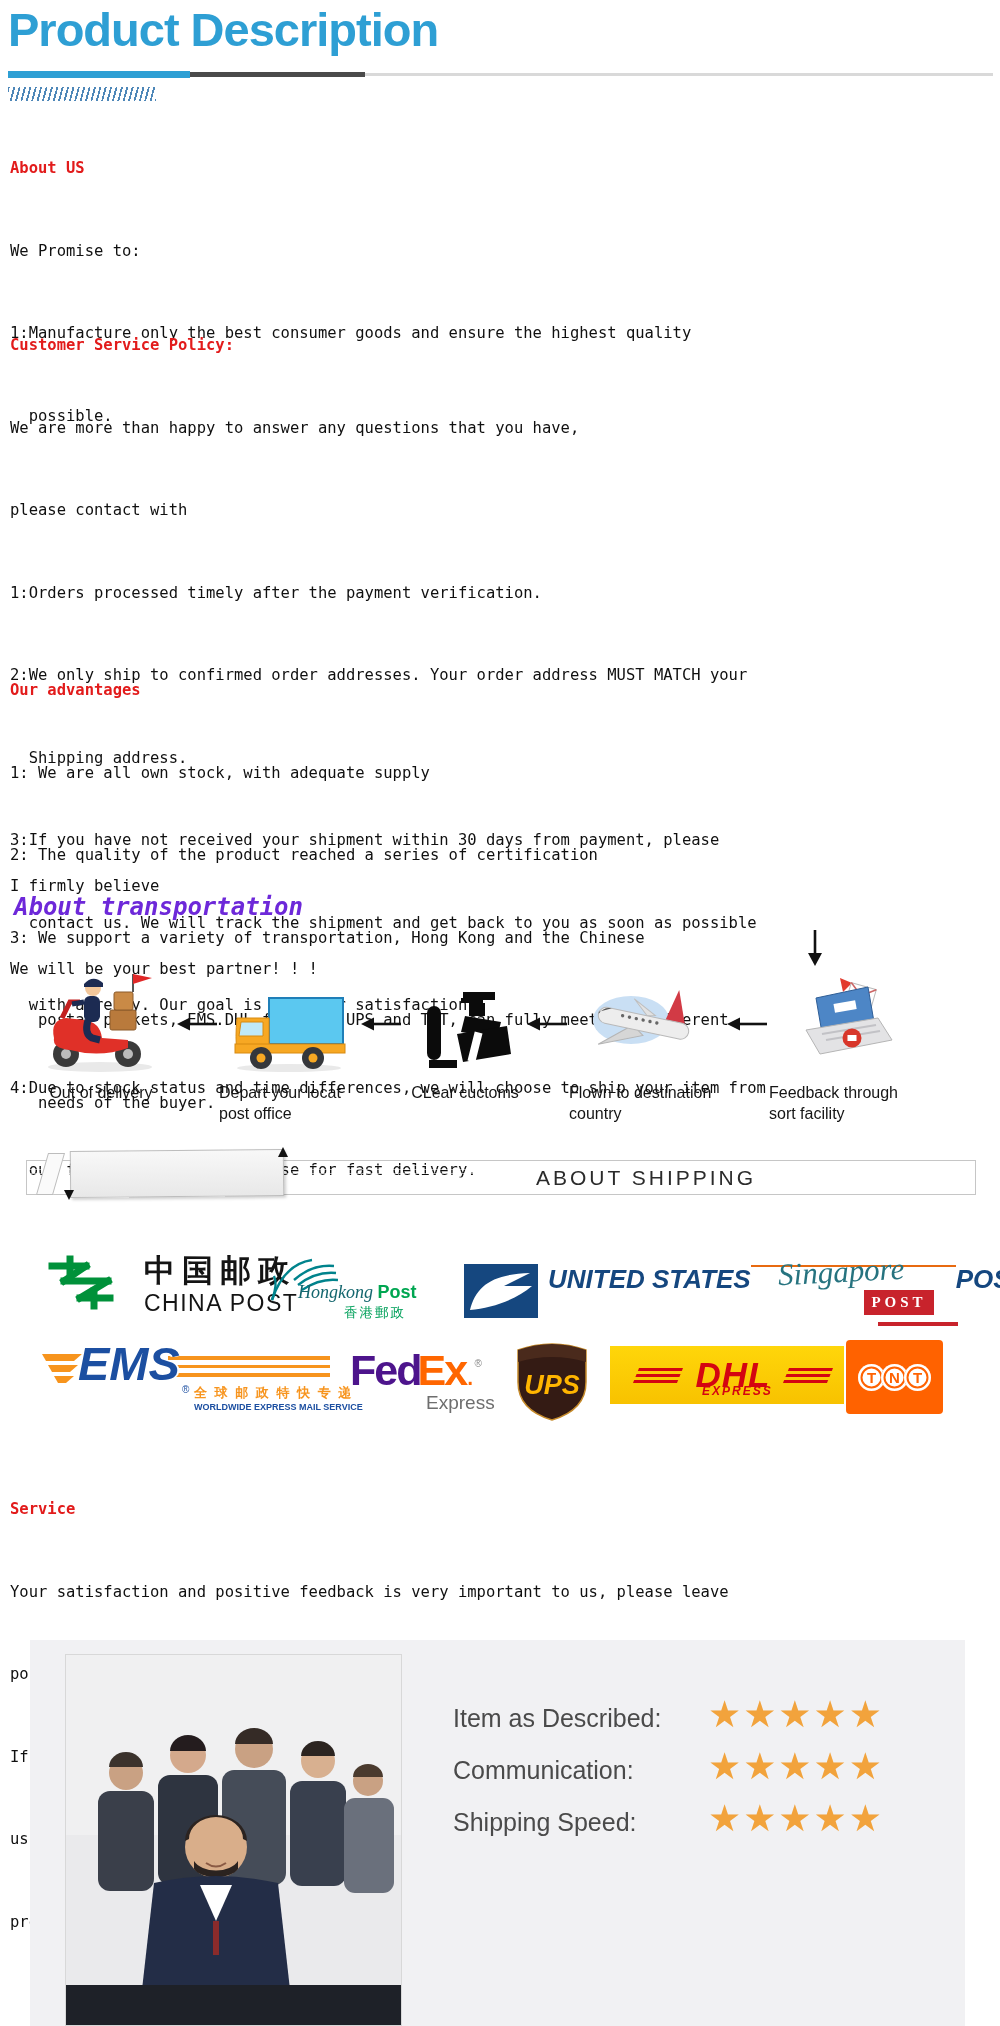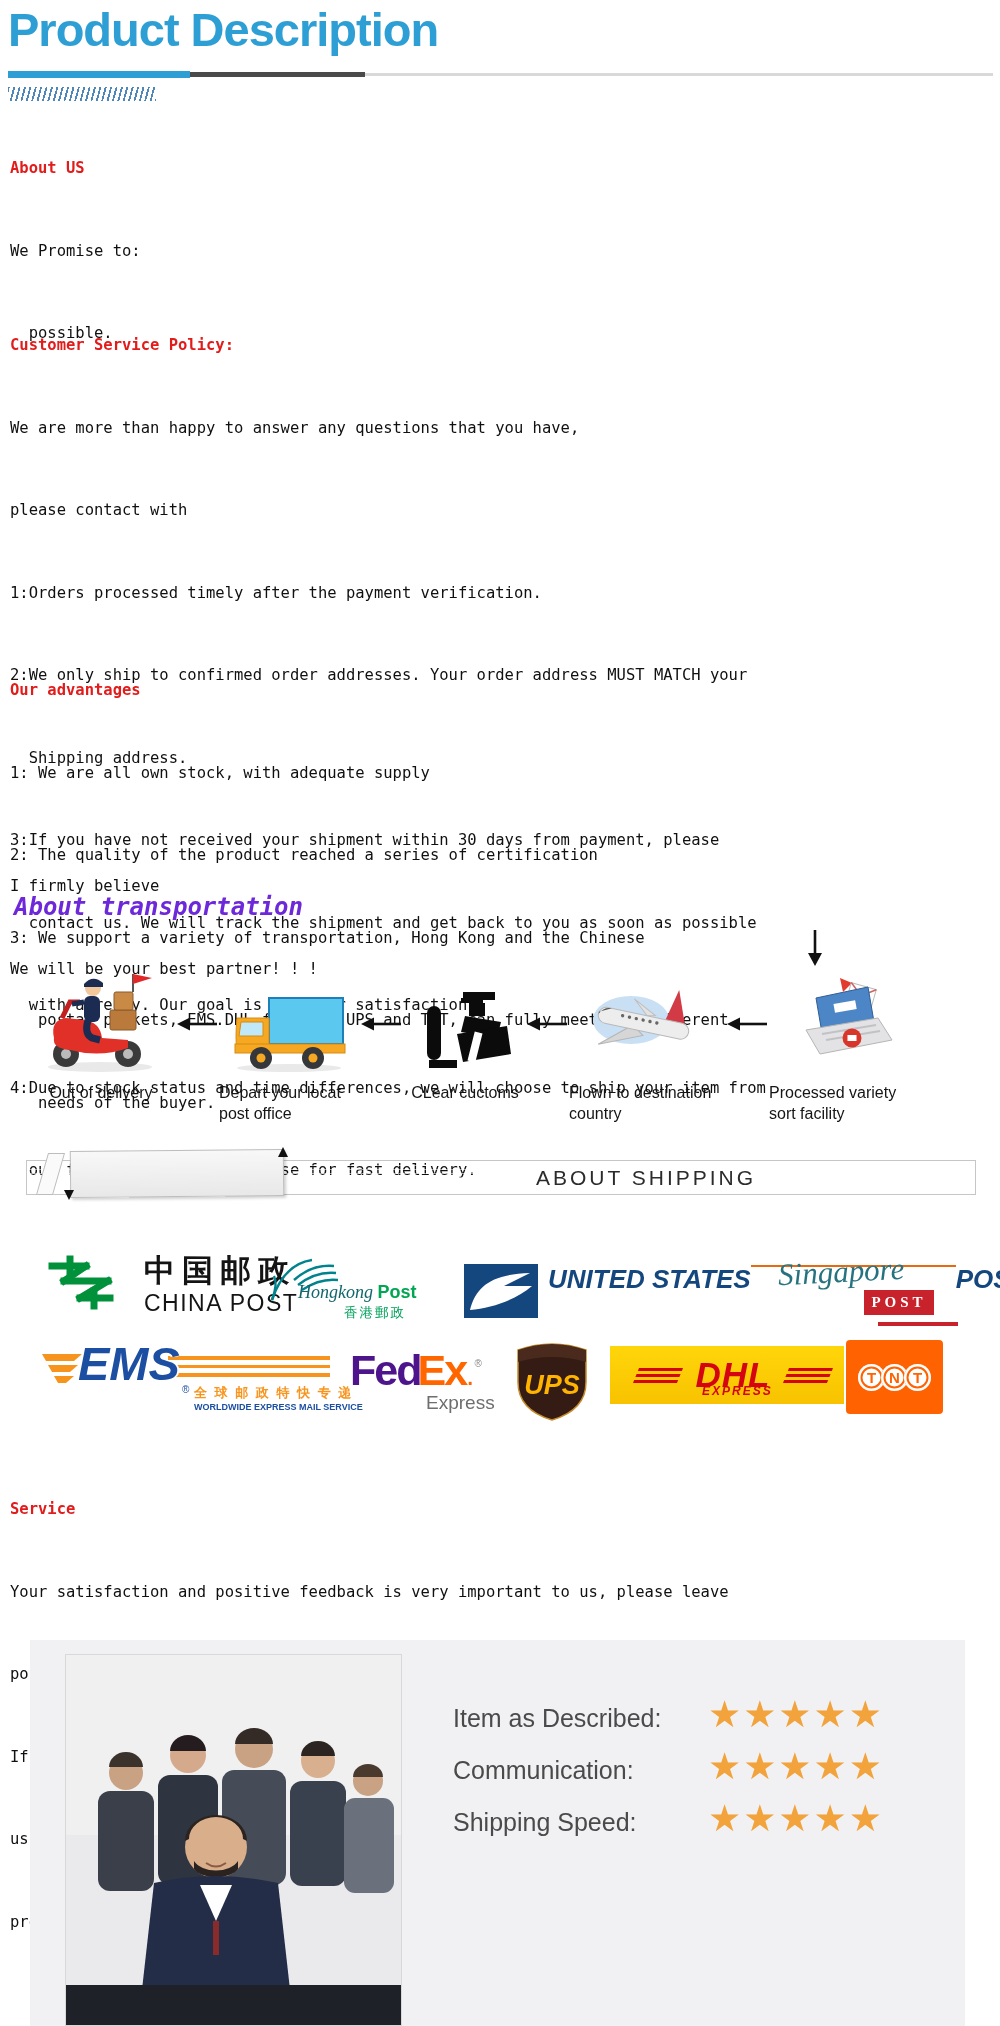--- a/index.html
+++ b/index.html
@@ -115,20 +115,21 @@
   <div class="rule">
     <div class="rule-blue"></div>
     <div class="rule-dark"></div>
     <div class="rule-light"></div>
   </div>
   <div class="hatch"></div>
 
   <div class="txt sec-about">
     <div class="red-h">About US</div>
     <div>We Promise to:</div>
+    <div>1:Manufacture only the best consumer goods and ensure the highest quality</div>
     <div>  possible.</div>
   </div>
 
   <div class="txt sec-cs">
     <div class="red-h">Customer Service Policy:</div>
     <div>We are more than happy to answer any questions that you have,</div>
     <div>please contact with</div>
     <div>1:Orders processed timely after the payment verification.</div>
     <div>2:We only ship to confirmed order addresses. Your order address MUST MATCH your</div>
     <div>  Shipping address.</div>
@@ -281,21 +282,21 @@
           </g>
           <polygon points="28,24 80,13 86,48 34,59" fill="#4D86C6" stroke="#2F5E96"></polygon>
           <rect x="46" y="28" width="22" height="9" fill="#fff" transform="rotate(-10 57 32)"></rect>
           <polygon points="18,56 90,44 104,66 32,80" fill="#E3E3E5" stroke="#B5B5B5"></polygon>
           <line x1="34" y1="60" x2="88" y2="51" stroke="#C2C2C6" stroke-width="2"></line>
           <line x1="38" y1="66" x2="92" y2="57" stroke="#C2C2C6" stroke-width="2"></line>
           <circle cx="64" cy="64" r="9.5" fill="#D8362A"></circle>
           <rect x="59.5" y="61" width="9" height="6" fill="#fff"></rect>
         </svg>
       </div>
-      <div class="t-label left" style="width:142px">Processed variety sort facility</div>
+      <div class="t-label left" style="width:142px">Feedback through sort facility</div>
     </div>
   </div>
 
   <div class="banner">
     <div class="band"></div>
     <div class="fold"></div>
     <div class="tab"></div>
     <div class="tri-up"></div>
     <div class="tri-down"></div>
     <div class="band-label">ABOUT  SHIPPING</div>

